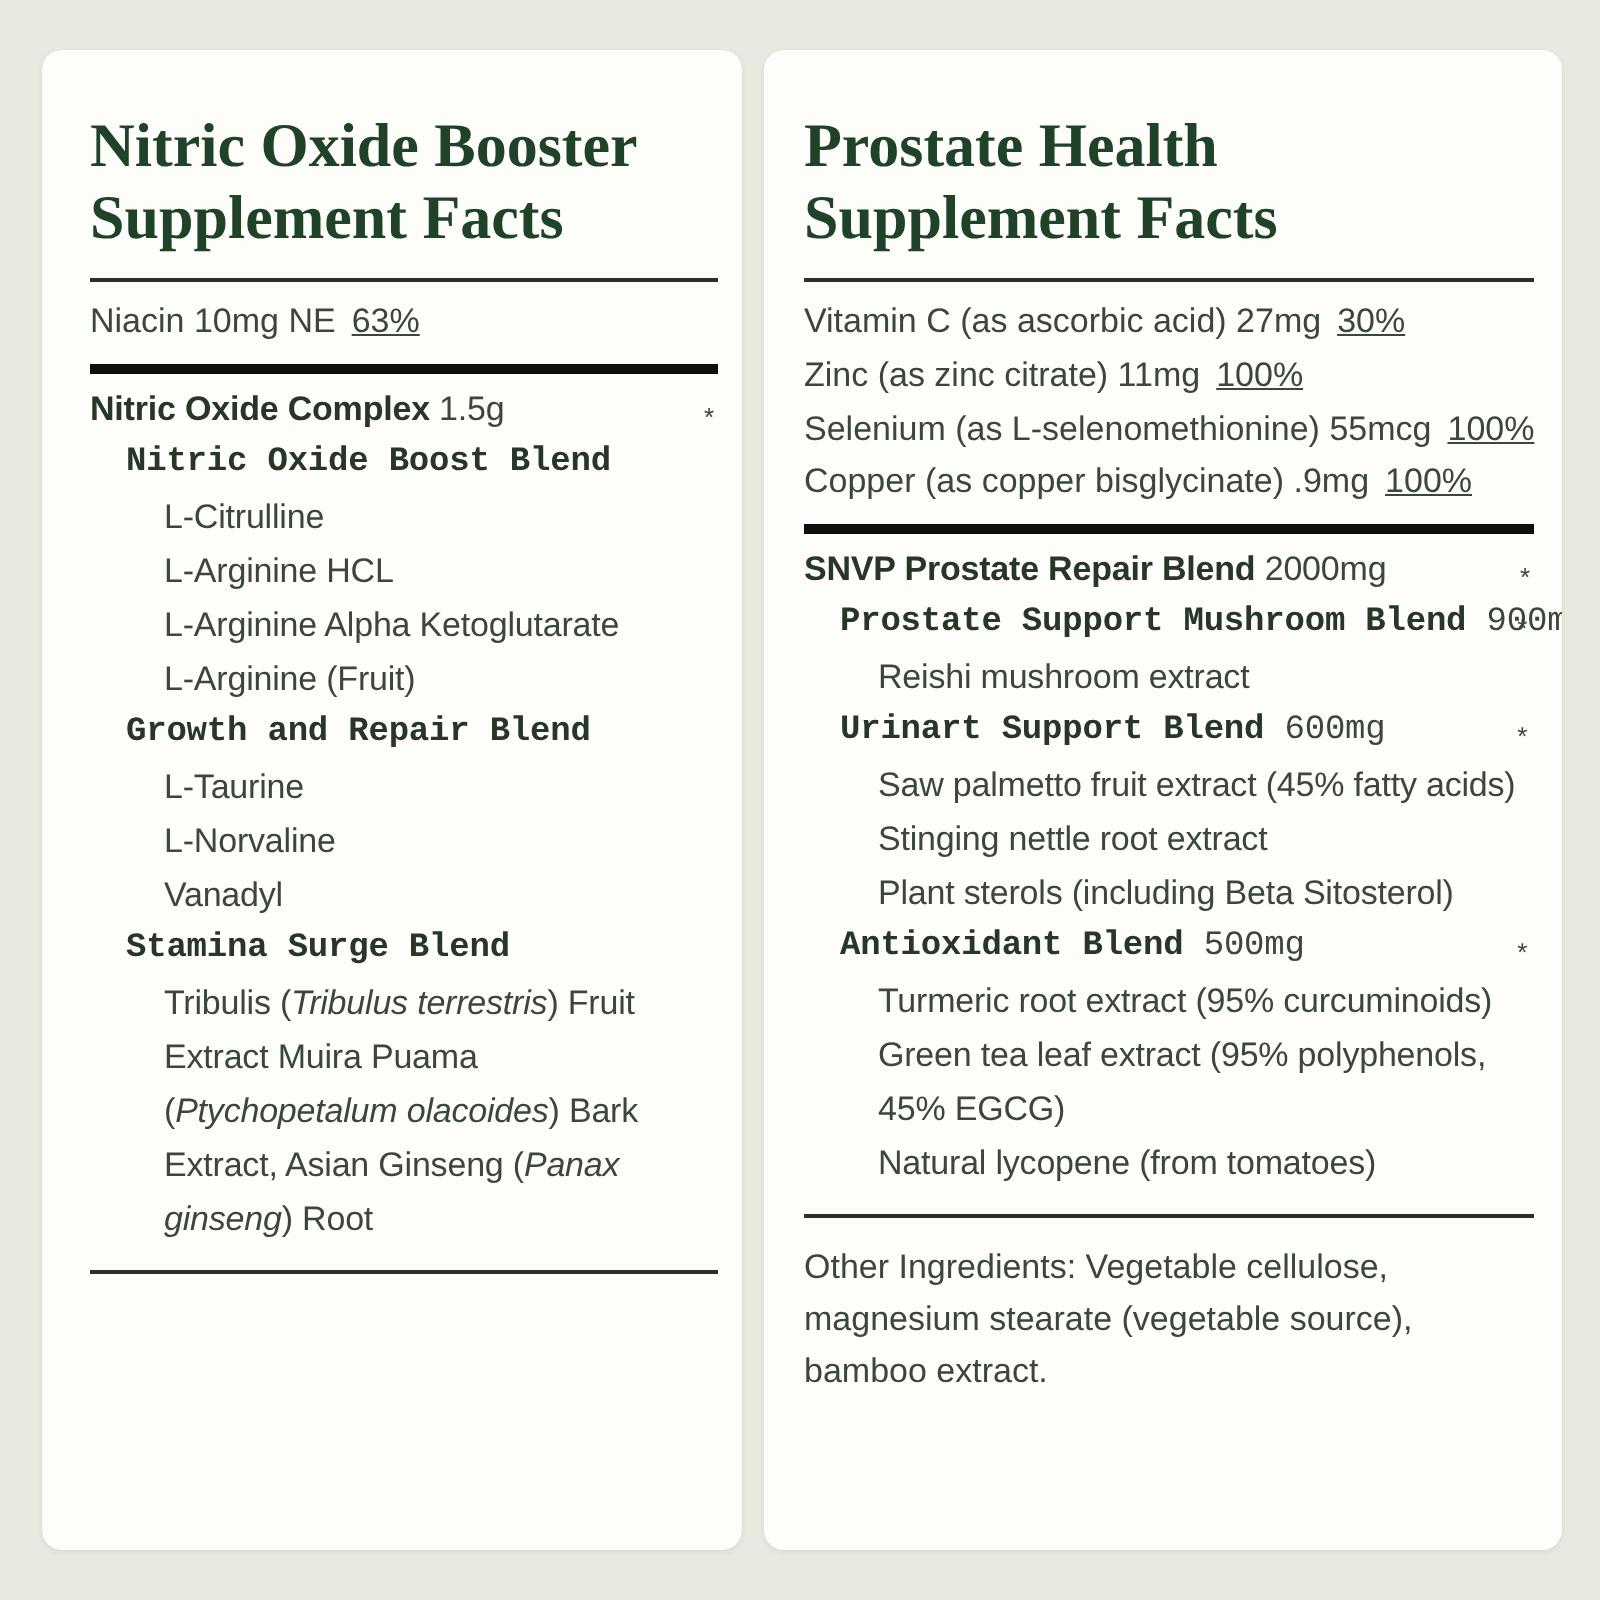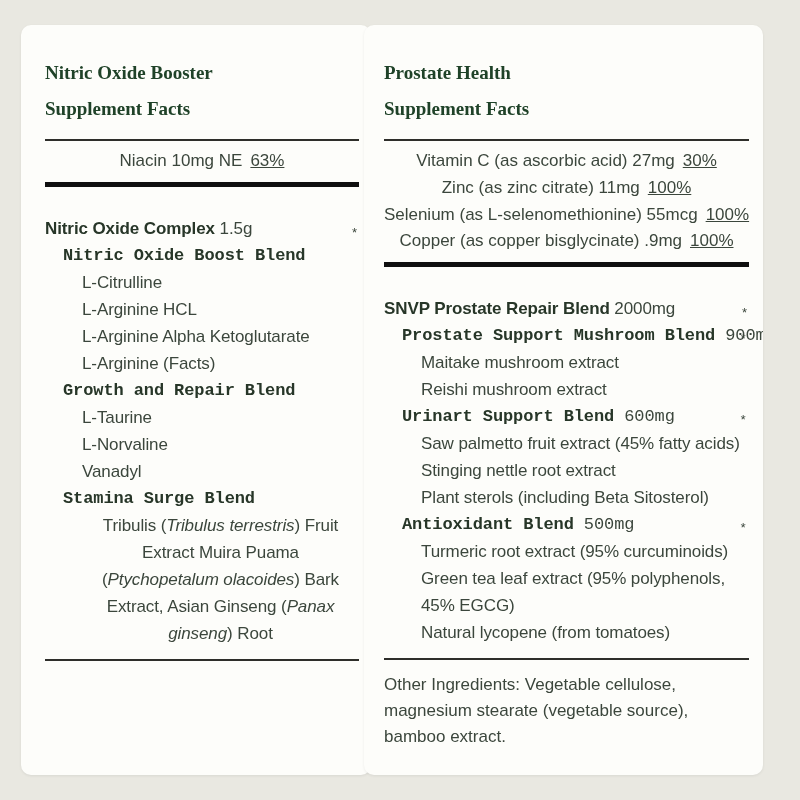--- a/index.html
+++ b/index.html
@@ -23,73 +23,73 @@
     box-shadow: 0 1px 3px rgba(0,0,0,0.07);
     box-sizing: border-box;
     overflow: hidden;
   }
   #card-left {
     left: 21px;
     width: 350px;
     padding: 30px 12px 0 24px;
   }
   #card-right {
-    left: 364px;
+    left: 382px;
     width: 399px;
     padding: 30px 14px 0 20px;
   }
   .panel-title {
     font-family: "Liberation Serif", "DejaVu Serif", serif;
     font-weight: 700;
-    font-size: 19px;
+    font-size: 31px;
     line-height: 36px;
     color: #1f4228;
     white-space: pre-line;
     margin: 0;
   }
   .rule-thin {
     border: none;
     border-top: 2px solid #2e2e2a;
     margin: 12px 0 0 0;
   }
   .nutrients {
     padding: 7px 0;
   }
   .nutrient-row {
     display: flex;
-    justify-content: center;
+    justify-content: flex-start;
     align-items: baseline;
     font-size: 17px;
     line-height: 26.8px;
     color: #3b463c;
     white-space: nowrap;
   }
   .nutrient-pct {
     margin-left: 8px;
     text-decoration: underline;
   }
   .rule-thick {
     height: 5px;
     background: #0f0f0f;
   }
   .blends {
-    margin-top: 28px;
+    margin-top: 4px;
   }
   .blend-row {
     position: relative;
     font-size: 17px;
     line-height: 27px;
     color: #3b463c;
     white-space: nowrap;
     letter-spacing: -0.1px;
   }
   .blend-row.wrap {
     white-space: normal;
   }
-  #card-left .blend-row.wrap { max-width: 312px; text-align: center; }
+  #card-left .blend-row.wrap { max-width: 312px; }
   #card-right .blend-row.wrap { max-width: 365px; }
   .blend-row .b {
     font-weight: 700;
     color: #273628;
   }
   .blend-row .i {
     font-style: italic;
   }
   .blend-row.indent-1 { padding-left: 18px; font-family: Liberation Mono, monospace; }
   .blend-row.indent-2 { padding-left: 37px; }
@@ -122,21 +122,21 @@
         <span class="nutrient-pct">63%</span>
       </div>
     </div>
   <div class="rule-thick"></div>
   <div class="blends">
       <div class="blend-row indent-0"><span class="b">Nitric Oxide Complex</span><span> 1.5g</span><span class="ast">*</span></div>
       <div class="blend-row indent-1"><span class="b">Nitric Oxide Boost Blend</span></div>
       <div class="blend-row indent-2"><span>L-Citrulline</span></div>
       <div class="blend-row indent-2"><span>L-Arginine HCL</span></div>
       <div class="blend-row indent-2"><span>L-Arginine Alpha Ketoglutarate</span></div>
-      <div class="blend-row indent-2"><span>L-Arginine (Facts)</span></div>
+      <div class="blend-row indent-2"><span>L-Arginine (Fruit)</span></div>
       <div class="blend-row indent-1"><span class="b">Growth and Repair Blend</span></div>
       <div class="blend-row indent-2"><span>L-Taurine</span></div>
       <div class="blend-row indent-2"><span>L-Norvaline</span></div>
       <div class="blend-row indent-2"><span>Vanadyl</span></div>
       <div class="blend-row indent-1"><span class="b">Stamina Surge Blend</span></div>
       <div class="blend-row indent-2 wrap"><span>Tribulis (</span><span class="i">Tribulus terrestris</span><span>) Fruit Extract Muira Puama (</span><span class="i">Ptychopetalum olacoides</span><span>) Bark Extract, Asian Ginseng (</span><span class="i">Panax ginseng</span><span>) Root</span></div>
     </div>
   <hr class="rule-thin">
 </section>
 
@@ -159,21 +159,20 @@
       </div>
       <div class="nutrient-row">
         <span>Copper (as copper bisglycinate) .9mg</span>
         <span class="nutrient-pct">100%</span>
       </div>
     </div>
   <div class="rule-thick"></div>
   <div class="blends">
       <div class="blend-row indent-0"><span class="b">SNVP Prostate Repair Blend</span><span> 2000mg</span><span class="ast">*</span></div>
       <div class="blend-row indent-1"><span class="b">Prostate Support Mushroom Blend</span><span> 900mg</span><span class="ast">*</span></div>
-      <div class="blend-row indent-2"><span>Maitake mushroom extract</span></div>
       <div class="blend-row indent-2"><span>Reishi mushroom extract</span></div>
       <div class="blend-row indent-1"><span class="b">Urinart Support Blend</span><span> 600mg</span><span class="ast">*</span></div>
       <div class="blend-row indent-2"><span>Saw palmetto fruit extract (45% fatty acids)</span></div>
       <div class="blend-row indent-2"><span>Stinging nettle root extract</span></div>
       <div class="blend-row indent-2"><span>Plant sterols (including Beta Sitosterol)</span></div>
       <div class="blend-row indent-1"><span class="b">Antioxidant Blend</span><span> 500mg</span><span class="ast">*</span></div>
       <div class="blend-row indent-2"><span>Turmeric root extract (95% curcuminoids)</span></div>
       <div class="blend-row indent-2 wrap"><span>Green tea leaf extract (95% polyphenols, 45% EGCG)</span></div>
       <div class="blend-row indent-2"><span>Natural lycopene (from tomatoes)</span></div>
     </div>

